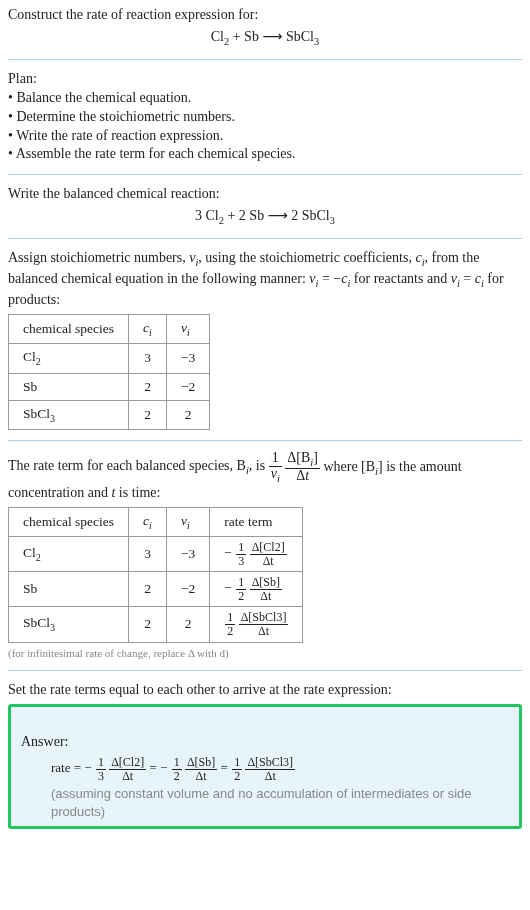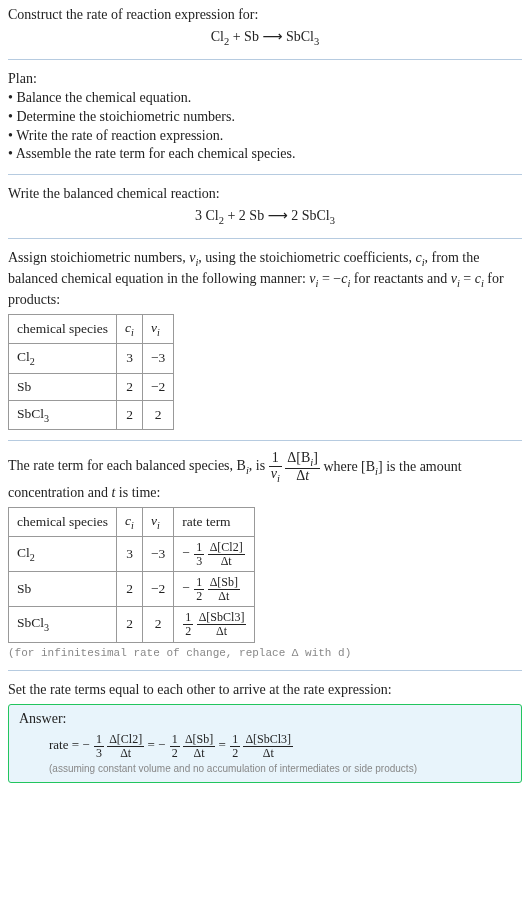--- a/index.html
+++ b/index.html
@@ -21,55 +21,55 @@
   .eqline { margin-top: 2px; text-align: center; }
   .sub { vertical-align: sub; font-size: 0.75em; }
   .arrow { font-family: sans-serif; }
   table.data {
     border-collapse: collapse;
     margin-top: 4px;
     font-size: 13.5px;
   }
   table.data th, table.data td {
     border: 1px solid #999;
-    padding: 4px 8px;
+    padding: 4px 14px;
     text-align: left;
     vertical-align: middle;
   }
   table.data th { font-weight: normal; background: #fff; }
   table.data td.center { text-align: center; }
   .note {
-    font-family: Liberation Mono, monospace;
+    font-family: Liberation Serif, serif;
     font-size: 11px;
     color: #888;
     margin-top: 3px;
   }
   .frac {
     display: inline-block;
     vertical-align: middle;
     text-align: center;
     font-size: 12px;
     line-height: 1.05;
   }
   .frac .num { display: block; padding: 0 2px; }
   .frac .den { display: block; border-top: 1px solid #222; padding: 0 2px; }
   .fracbig { font-size: 14px; }
   .minus { margin-right: 1px; }
   .answerbox {
     background: #e8f4fb;
-    border: 1px solid #22c55e;
+    border: 3px solid #22c55e;
     border-radius: 3px;
-    padding: 5px 10px 6px 10px;
+    padding: 26px 10px 6px 10px;
     margin-top: 4px;
   }
   .answerbox .alabel { font-size: 14px; margin-bottom: 4px; }
   .answerbox .rate { padding-left: 30px; font-size: 13px; }
   .answerbox .assume {
     font-family: Arial, Helvetica, sans-serif;
-    font-size: 10px;
+    font-size: 13px;
     color: #888;
     padding-left: 30px;
     margin-top: 3px;
   }
   .italic { font-style: italic; }
   .rateterm { white-space: nowrap; }
   .vcenter { vertical-align: middle; }
 </style>
 </head>
 <body>

